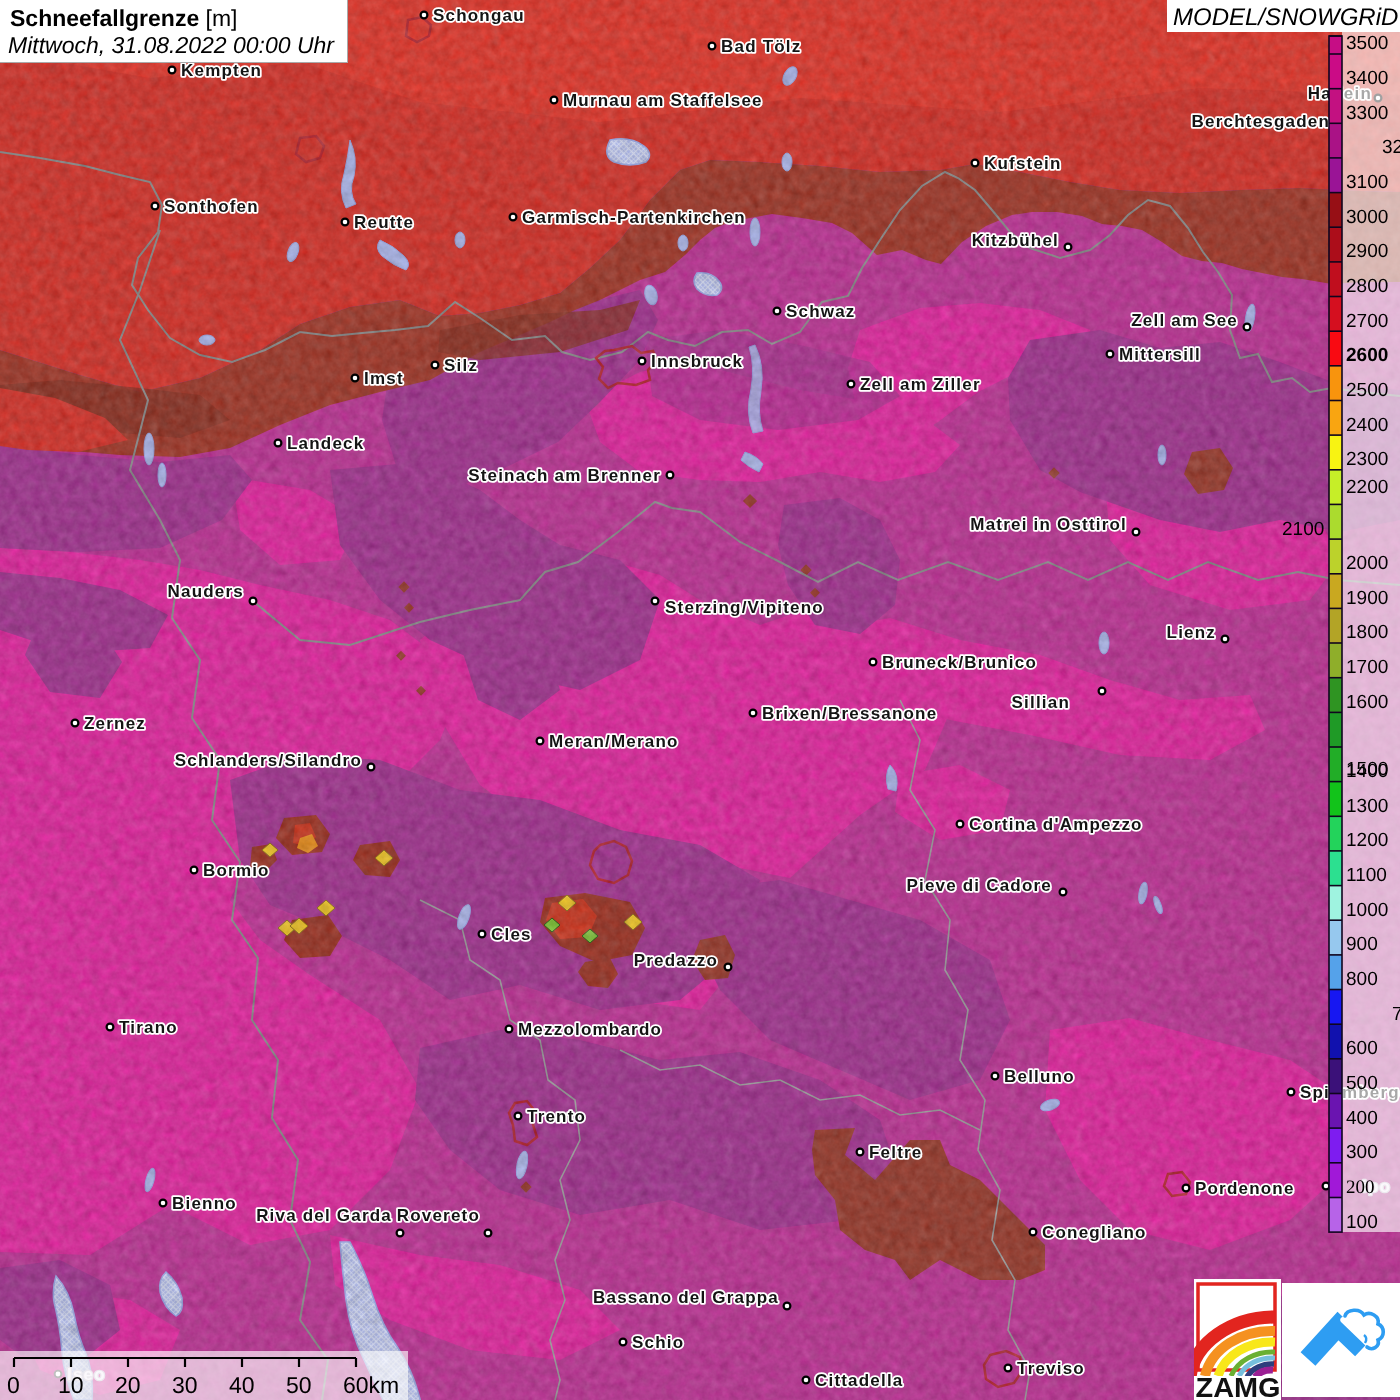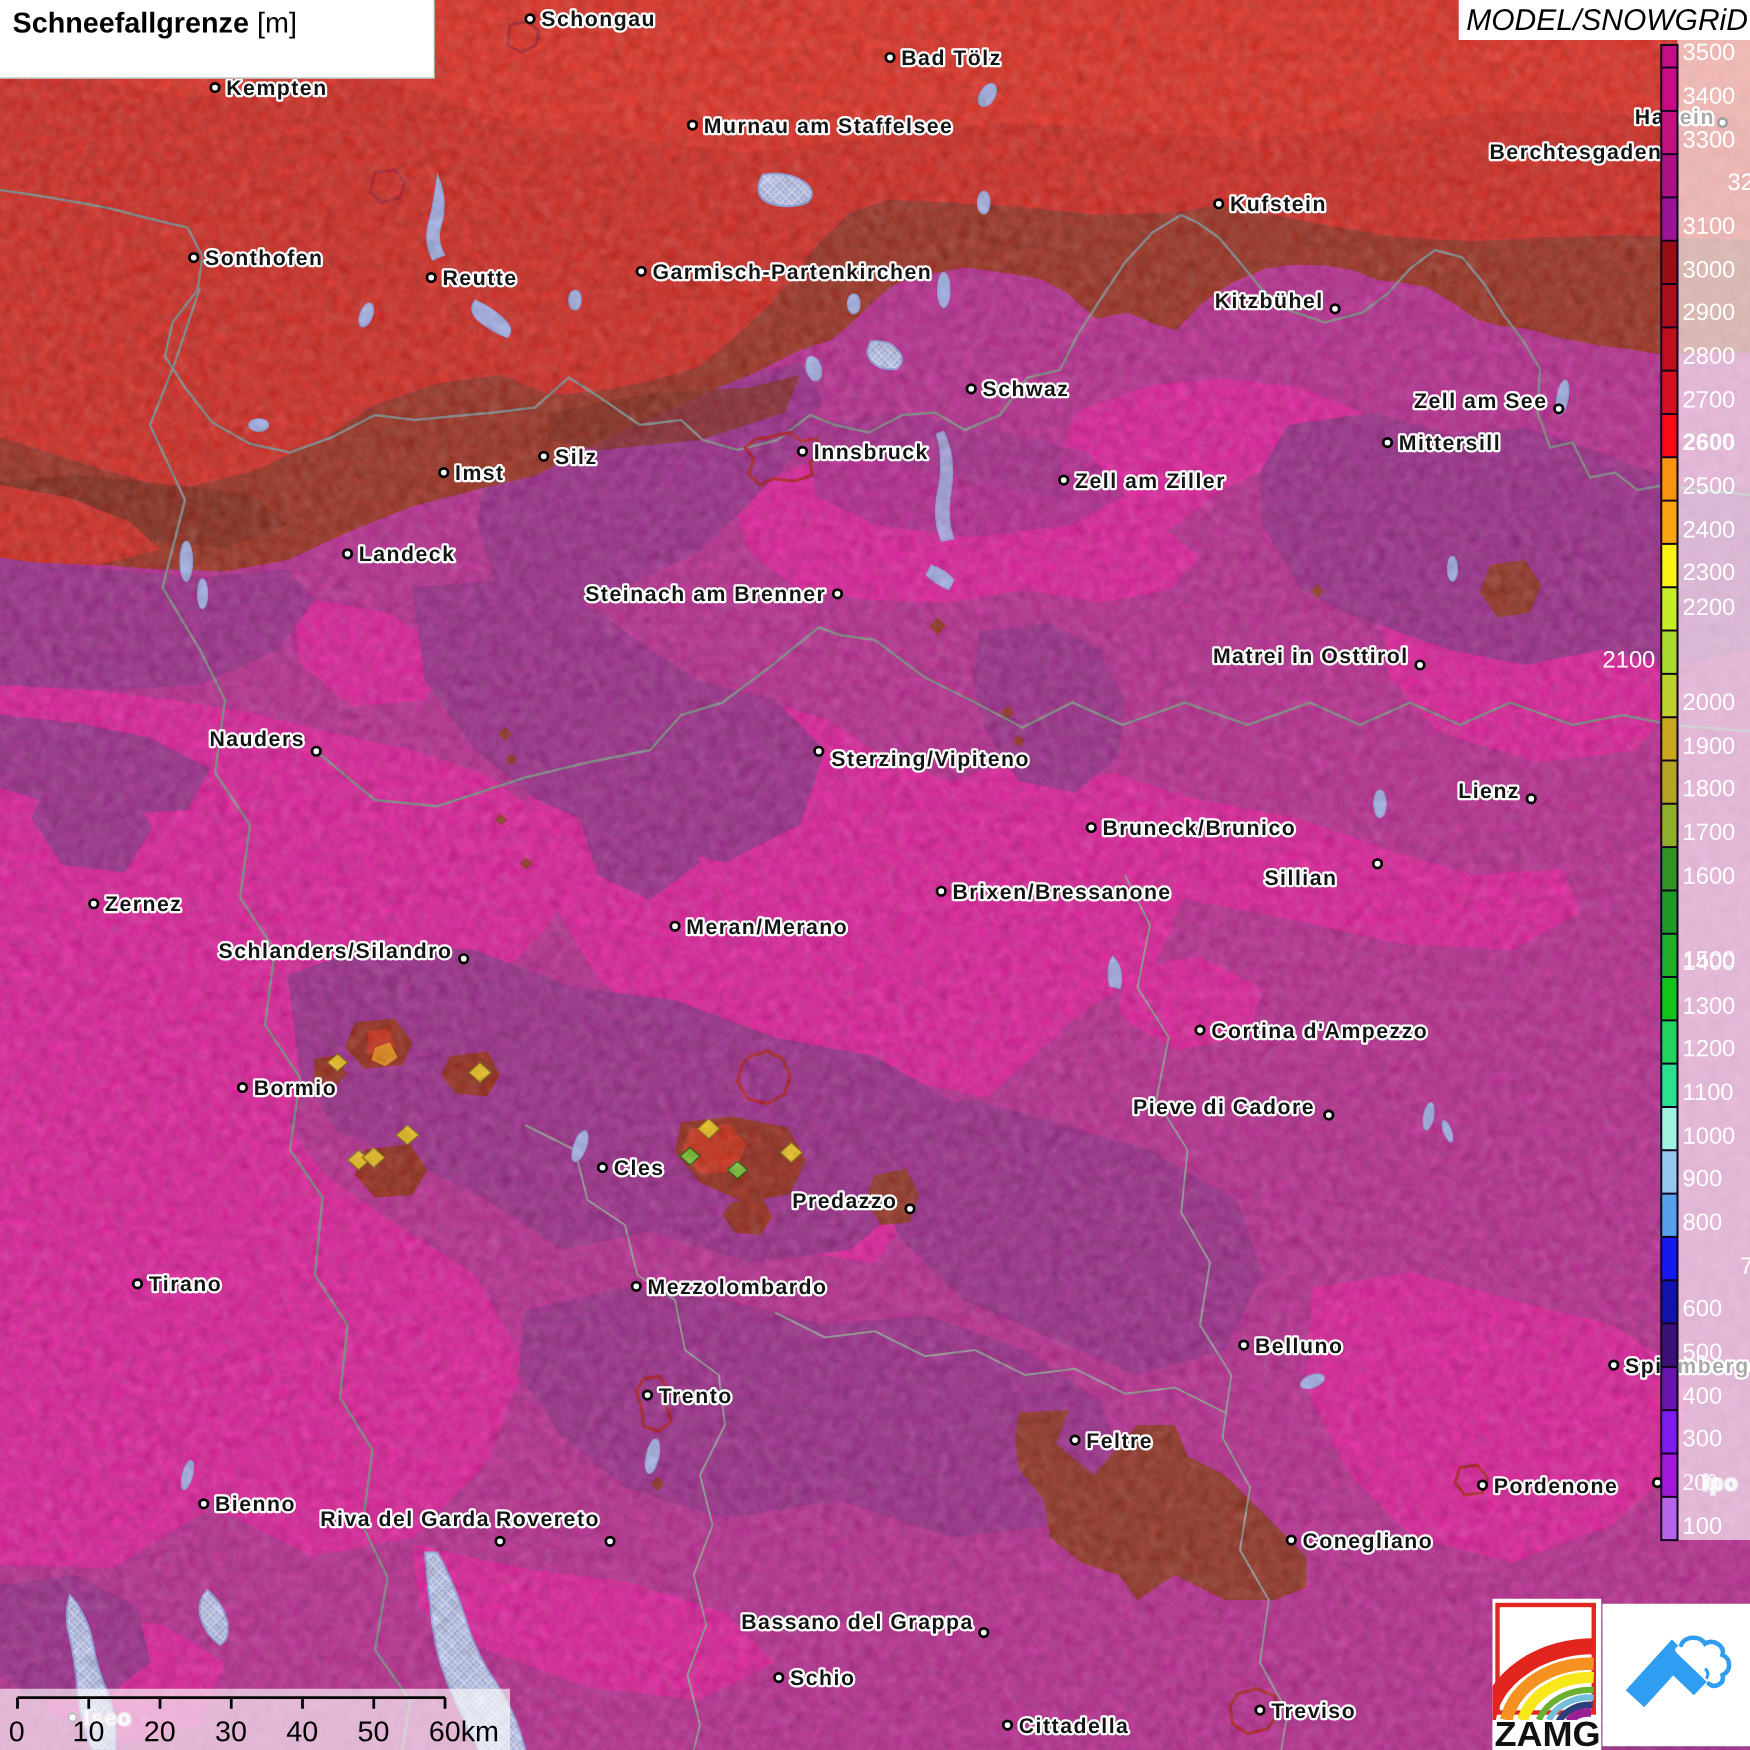--- a/index.html
+++ b/index.html
@@ -1,16 +1,16 @@
 <!DOCTYPE html>
 <html><head><meta charset="utf-8">
 <style>
 html,body{margin:0;padding:0;}
 #page{position:relative;width:1400px;height:1400px;overflow:hidden;background:#c02e96;font-family:"Liberation Sans",sans-serif;}
-.lg{position:absolute;font:19px/23px "Liberation Sans",sans-serif;color:#ffffff;transform:rotate(0.03deg);}
+.lg{position:absolute;font:19px/23px "Liberation Sans",sans-serif;color:#000000;transform:rotate(0.03deg);}
 .sb{position:absolute;font:23px/26px "Liberation Sans",sans-serif;color:#000;transform:rotate(0.03deg);}
 </style></head>
 <body>
 <div id="page">
 
 <svg id="map" width="1400" height="1400" style="position:absolute;left:0;top:0;">
 <defs>
 <pattern id="hatch" width="7" height="7" patternUnits="userSpaceOnUse" patternTransform="rotate(45)">
   <rect width="7" height="7" fill="#aeb9f0"></rect>
   <path d="M0,0H7M0,3.5H7" stroke="#dde3fb" stroke-width="1.4"></path>
@@ -383,20 +383,21 @@
     <div class="lg" style="left:1346px;top:1001.6px;margin-left:46px;">700</div>
     <div class="lg" style="left:1346px;top:1036.2px;">600</div>
     <div class="lg" style="left:1346px;top:1070.9px;">500</div>
     <div class="lg" style="left:1346px;top:1105.5px;">400</div>
     <div class="lg" style="left:1346px;top:1140.2px;">300</div>
     <div class="lg" style="left:1346px;top:1174.9px;font-family:Liberation Serif, serif;">200</div>
     <div class="lg" style="left:1346px;top:1209.5px;">100</div>
 
 <div style="position:absolute;left:0;top:0;width:347px;height:62px;background:#fff;border-right:1px solid #aaa;border-bottom:1px solid #aaa;"></div>
 <div style="position:absolute;left:10px;top:5px;font:bold 23px/26px 'Liberation Sans',sans-serif;color:#000;transform:rotate(0.03deg);">Schneefallgrenze <span style="font-weight:normal;">[m]</span></div>
+<div style="position:absolute;left:8px;top:32px;font:italic 23px/26px 'Liberation Sans',sans-serif;color:#000;transform:rotate(0.03deg);">Mittwoch, 31.08.2022 00:00 Uhr</div>
 
 <div style="position:absolute;left:1167px;top:0;width:233px;height:32px;background:#fff;"></div>
 <div style="position:absolute;left:1173px;top:3px;font:italic 24px/28px 'Liberation Sans',sans-serif;color:#000;transform:rotate(0.03deg);">MODEL/SNOWGRiD</div>
 
 <div style="position:absolute;left:0;top:1351px;width:408px;height:49px;background:rgba(255,255,255,0.63);"></div>
 <svg style="position:absolute;left:0;top:1351px;" width="408" height="49">
 <path d="M14,7 H356 M14,7 V16 M71,7 V16 M128,7 V16 M185,7 V16 M242,7 V16 M299,7 V16 M356,7 V16" stroke="#000" stroke-width="2.2" fill="none"></path>
 </svg>
 <div class="sb" style="left:7px;top:1372px;">0</div>
 <div class="sb" style="left:58px;top:1372px;">10</div>

